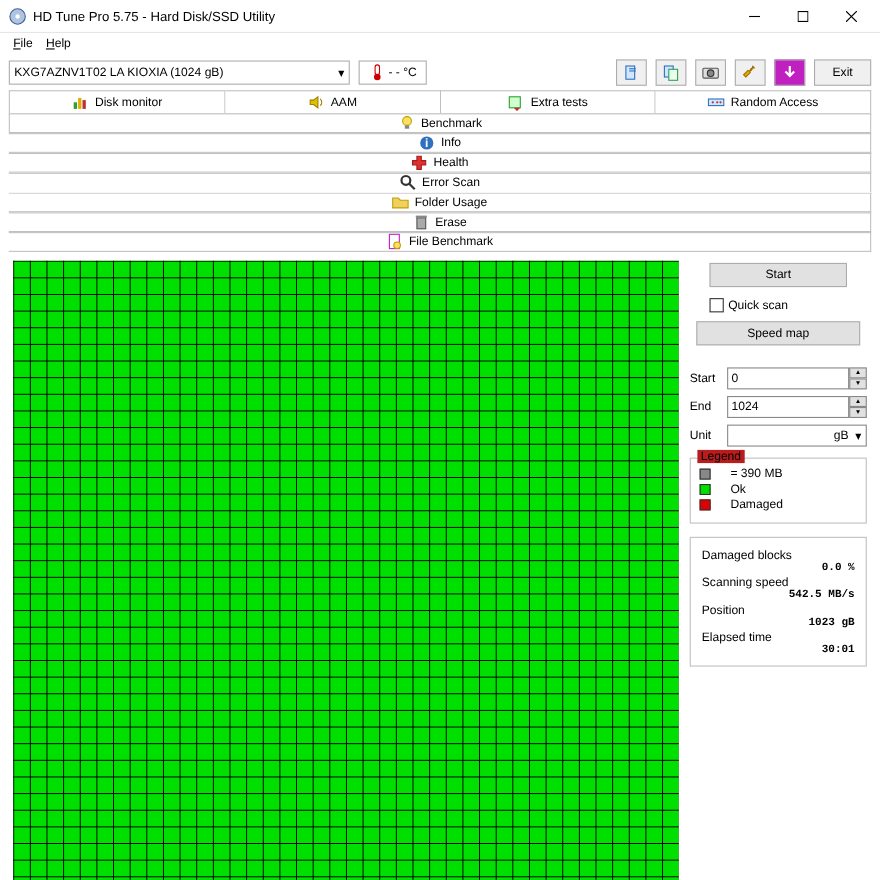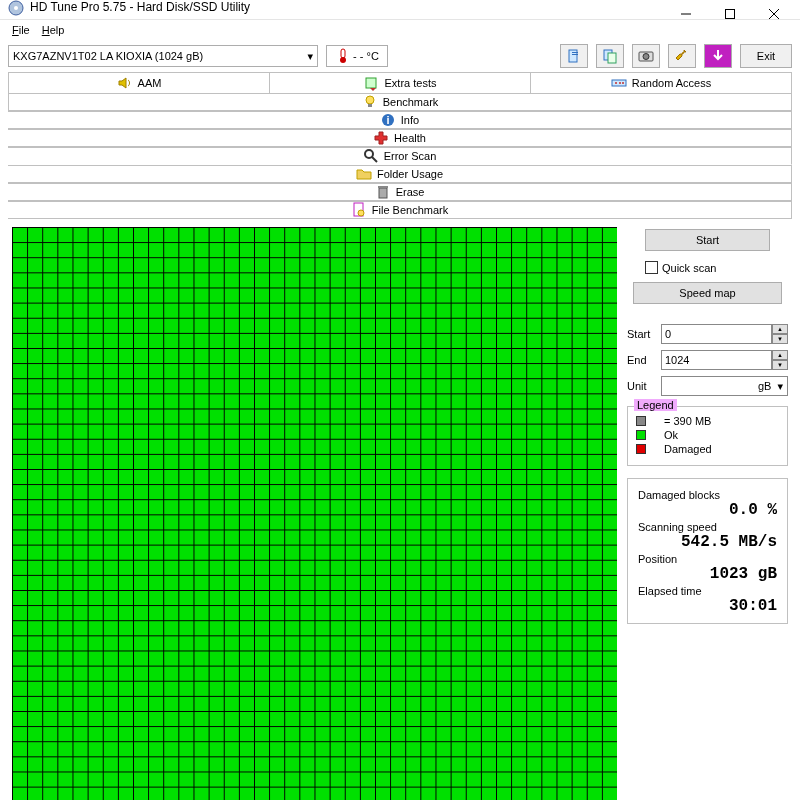--- a/index.html
+++ b/index.html
@@ -1,17 +1,17 @@
 <!DOCTYPE html>
 <html><head>
 <meta charset="utf-8">
 <style>
 * { box-sizing: border-box; margin: 0; padding: 0; font-family: "Segoe UI", Tahoma, sans-serif; font-size: 11px; }
 body { background: #fff; width: 800px; height: 800px; overflow: hidden; }
-.titlebar { height: 20px; display: flex; align-items: flex-start; padding: 0 4px 0 8px; background: #fff; border-bottom: 1px solid #e5e5e5; }
+.titlebar { height: 30px; display: flex; align-items: center; padding: 0 4px 0 8px; background: #fff; border-bottom: 1px solid #e5e5e5; }
 .titlebar-icon { width: 16px; height: 16px; margin-right: 6px; }
 .titlebar-text { flex: 1; font-size: 12px; color: #000; }
 .winbtn { width: 44px; height: 28px; display: flex; align-items: center; justify-content: center; color: #000; }
 .menubar { height: 20px; display: flex; align-items: center; padding: 0 6px; background: #fff; }
 .menuitem { padding: 2px 6px; cursor: default; }
 .menuitem span { text-decoration: underline; }
 .toolbar { height: 32px; display: flex; align-items: center; padding: 0 8px; gap: 8px; }
 .drive-select { width: 310px; height: 22px; border: 1px solid #adadad; padding: 0 4px; font-size: 11px; display: flex; align-items: center; justify-content: space-between; }
 .temp-box { width: 62px; height: 22px; border: 1px solid #adadad; display: flex; align-items: center; justify-content: center; gap: 2px; }
 .tb-spacer { flex: 1; }
@@ -32,26 +32,26 @@
 .chk-row { display: flex; align-items: center; gap: 4px; }
 .chk { width: 13px; height: 13px; border: 1px solid #333; background: #fff; }
 .param-row { display: flex; align-items: center; gap: 4px; font-size: 11px; }
 .param-label { width: 30px; }
 .spinner { flex: 1; display: flex; }
 .spinner-input { flex: 1; height: 20px; border: 1px solid #888; padding: 0 3px; display: flex; align-items: center; }
 .spinner-btns { width: 16px; display: flex; flex-direction: column; }
 .spinner-btn { flex: 1; border: 1px solid #888; background: #e1e1e1; display: flex; align-items: center; justify-content: center; font-size: 6px; }
 .unit-select { flex: 1; height: 20px; border: 1px solid #888; display: flex; align-items: center; justify-content: flex-end; padding: 0 4px; gap: 6px; }
 .fieldset { border: 1px solid #c0c0c0; padding: 6px 8px 8px; margin-top: 4px; position: relative; }
-.fieldset-label { position: absolute; top: -8px; left: 6px; background: #f0abfc; padding: 0 3px; font-size: 11px; }
+.fieldset-label { position: absolute; top: -8px; left: 6px; background: #b91c1c; padding: 0 3px; font-size: 11px; }
 .legend-row { display: flex; align-items: center; gap: 18px; font-size: 11px; margin: 2px 0; }
 .sq { width: 10px; height: 10px; border: 1px solid #333; }
 .stats { border: 1px solid #c0c0c0; padding: 8px 10px; margin-top: 6px; }
 .stat-label { font-size: 11px; margin-top: 2px; }
-.stat-value { font-weight: bold; text-align: right; font-family: "Consolas","Courier New",monospace; font-size: 16px; }
+.stat-value { font-weight: bold; text-align: right; font-family: "Consolas","Courier New",monospace; font-size: 10px; }
 .icon16 { width: 16px; height: 16px; display: inline-block; }
 </style>
 </head>
 <body>
 
 <div class="titlebar">
   <span class="titlebar-icon">
     <svg viewBox="0 0 16 16">
         <circle cx="8" cy="8" r="7" fill="#b0c4de" stroke="#4060a0"></circle>
         <circle cx="8" cy="8" r="2" fill="#fff"></circle>
@@ -124,20 +124,28 @@
         </svg></span>
     </div>
   <div class="exit-btn">
       <span>Exit</span>
     </div>
 </div>
 
 <div class="tabrow">
   <div class="tab">
     <span class="icon16"><svg viewBox="0 0 16 16">
+          <rect x="2" y="8" width="3" height="6" fill="#30a030"></rect>
+          <rect x="6" y="4" width="3" height="10" fill="#e0b000"></rect>
+          <rect x="10" y="6" width="3" height="8" fill="#c03030"></rect>
+        </svg></span>
+    <span>Disk monitor</span>
+  </div>
+  <div class="tab">
+    <span class="icon16"><svg viewBox="0 0 16 16">
           <path d="M2 6v4h3l4 3V3L5 6z" fill="#e0c000" stroke="#a08000"></path>
           <path d="M11 5c2 1 2 5 0 6" fill="none" stroke="#a08000"></path>
         </svg></span>
     <span>AAM</span>
   </div>
   <div class="tab">
     <span class="icon16"><svg viewBox="0 0 16 16">
           <rect x="2" y="3" width="10" height="10" fill="#cfffcf" stroke="#30a030"></rect>
           <path d="M6 13l3 3 3-3" fill="#c03030"></path>
         </svg></span>

